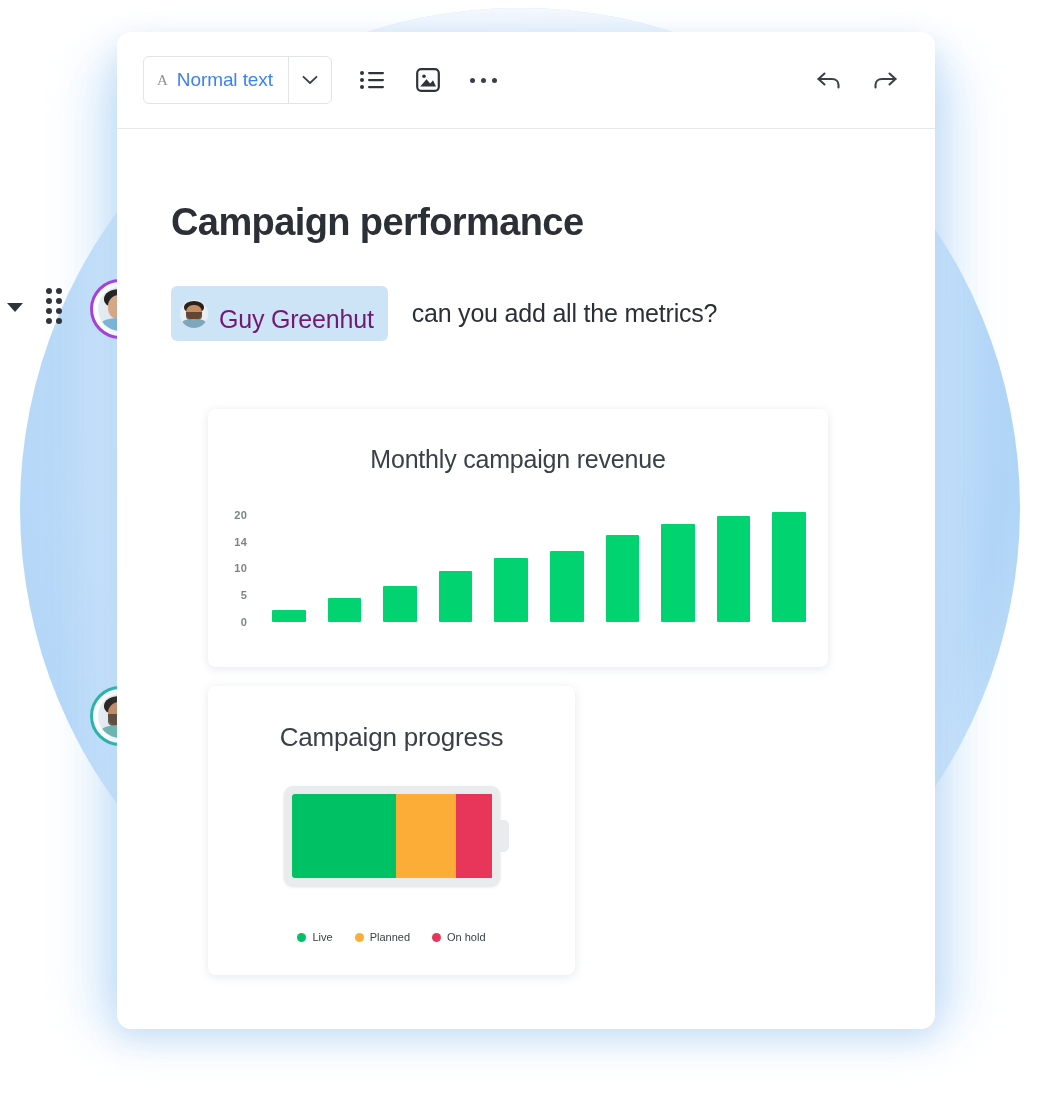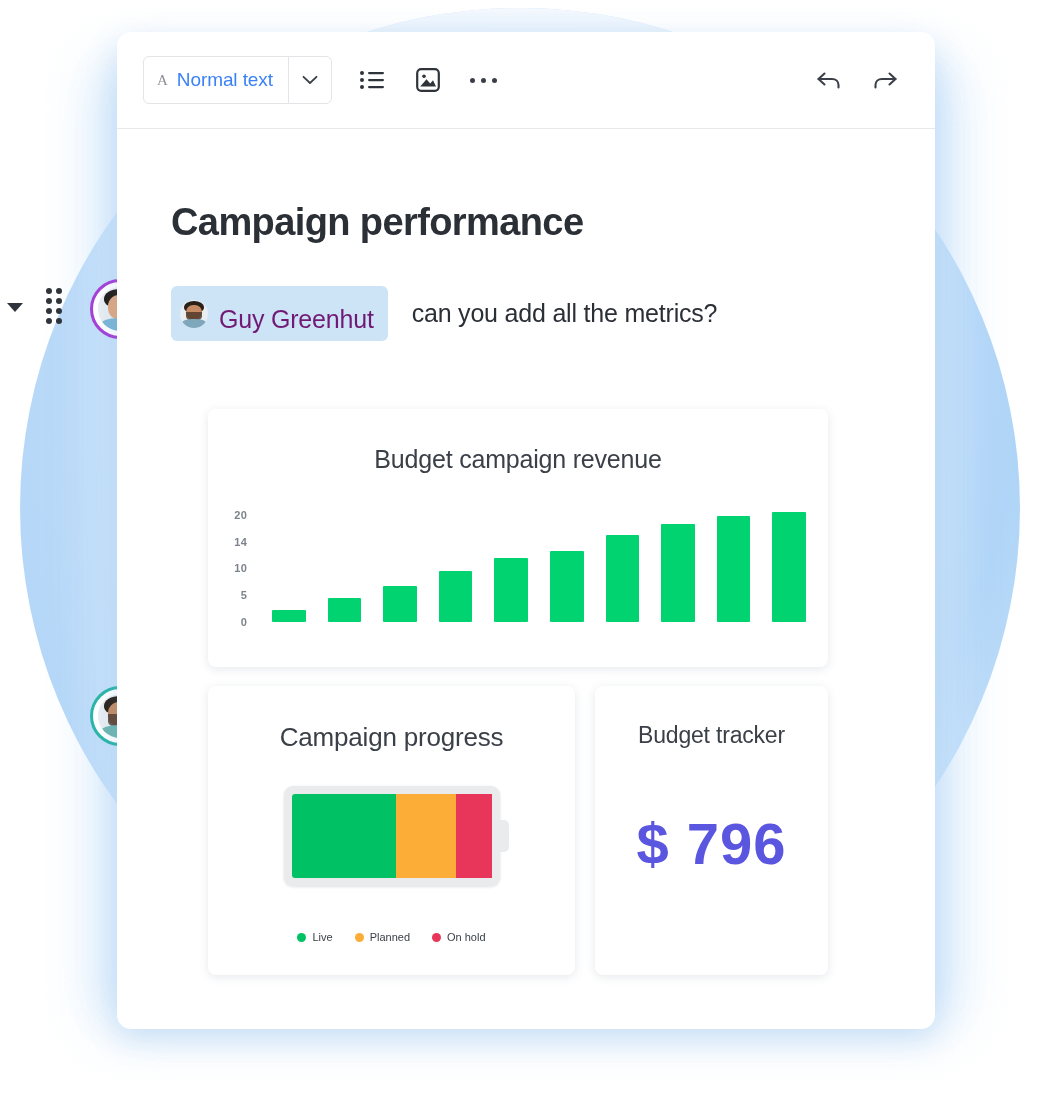--- a/index.html
+++ b/index.html
@@ -502,21 +502,21 @@
               <span class="body"></span>
           </span>
           <span class="mention-name">Guy Greenhut</span>
         </span>
         <span class="mention-rest">can you add all the metrics?</span>
       </div>
     </div>
   </div>
 
   <div class="widget" id="chart-card">
-    <div class="widget-title">Budget campaign revenue</div>
+    <div class="widget-title">Monthly campaign revenue</div>
     <div class="chart-area">
       <div class="y-axis" id="y-axis">
           <span class="y-tick" style="top: 100%;">0</span>
           <span class="y-tick" style="top: 77.2727%;">5</span>
           <span class="y-tick" style="top: 54.5455%;">10</span>
           <span class="y-tick" style="top: 31.8182%;">14</span>
           <span class="y-tick" style="top: 9.09091%;">20</span>
         </div>
       <div class="bars" id="bars">
           <div class="bar" title="1: 2.2" style="height: 10%; background: rgb(0, 211, 111);"></div>
@@ -552,18 +552,14 @@
           <span class="legend-dot" style="background: rgb(251, 173, 56);"></span>
           <span class="legend-label">Planned</span>
         </span>
         <span class="legend-item">
           <span class="legend-dot" style="background: rgb(232, 53, 90);"></span>
           <span class="legend-label">On hold</span>
         </span>
       </div>
   </div>
 
-  <div class="widget" id="budget-card">
-    <div class="widget-title">Budget tracker</div>
-    <div class="budget-value">$ 796</div>
-  </div>
 
 </div>
 
 </body></html>

